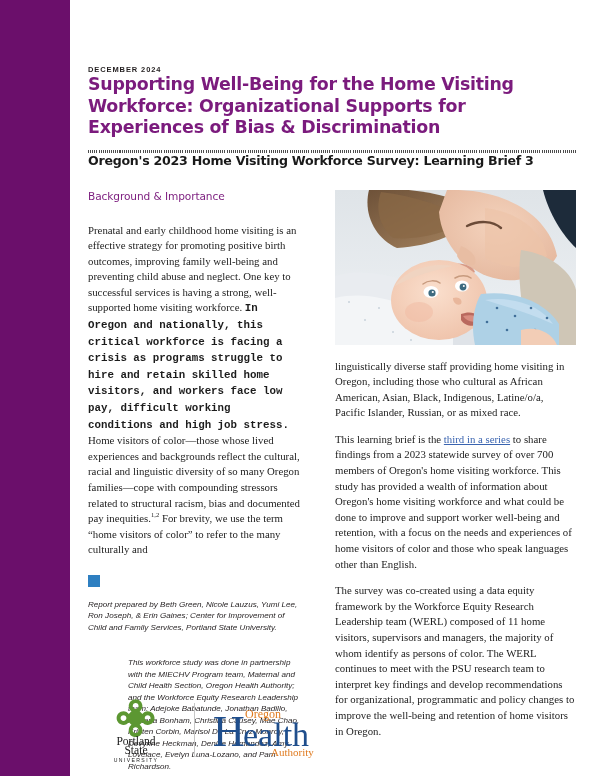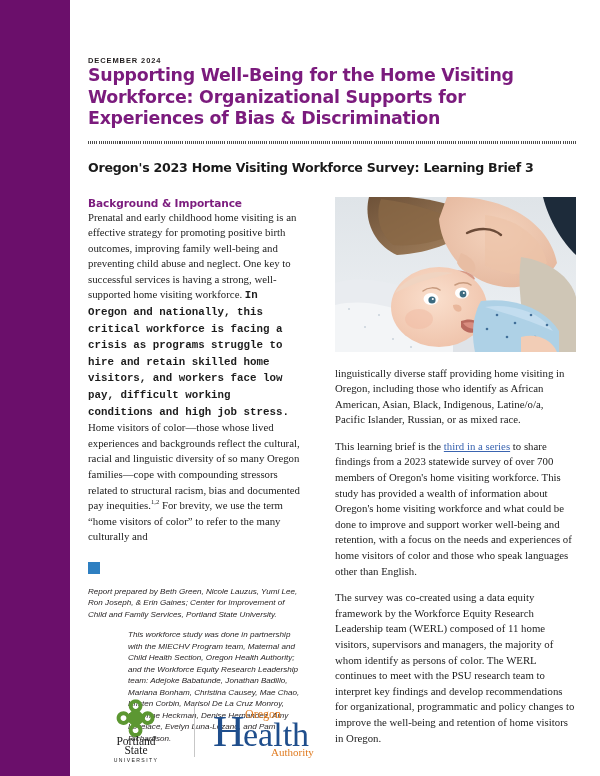--- a/index.html
+++ b/index.html
@@ -25,21 +25,21 @@
     left: 0; top: 0;
     width: 70px;
     height: 776px;
     background: #6b0f6b;
   }
 
   
   .content {
     position: absolute;
     left: 88px;
-    top: 0;
+    top: 9px;
     width: 488px;
     height: 545px;
   }
 
   
   .kicker {
     margin-top: 56px;
     font-family: "Liberation Sans", sans-serif;
     font-size: 7.5px;
     font-weight: bold;
@@ -58,21 +58,21 @@
 
   .rule-dotted {
     margin-top: 11px;
     width: 488px;
     height: 3px;
     background-image: repeating-linear-gradient(
        to right, #4d4d4d 0px, #4d4d4d 1px, #ffffff 1px, #ffffff 2.1px);
   }
 
   .doc-subtitle {
-    margin-top: 16px;
+    margin-top: 0;
     font-family: "DejaVu Sans", sans-serif;
     font-size: 12.6px;
     font-weight: bold;
     color: #1a1a1a;
     letter-spacing: -0.25px;
   }
 
   
   .cols {
     position: relative;
@@ -90,23 +90,23 @@
   .col-right {
     position: absolute;
     left: 247px;
     top: 0;
     width: 241px;
   }
 
   .section-head {
     font-family: "DejaVu Sans", sans-serif;
     font-size: 10.6px;
-    font-weight: bold;
+    font-weight: normal;
     color: #7b1b7d;
-    margin-bottom: 1px;
+    margin-bottom: 21px;
     letter-spacing: -0.1px;
   }
 
   .body-text {
     font-family: "Liberation Serif", serif;
     font-size: 10.8px;
     line-height: 15.6px;
     color: #1c1c1c;
     text-align: left;
   }
@@ -147,21 +147,21 @@
     margin-bottom: 12px;
   }
 
   .credit-text {
     font-family: "Liberation Sans", sans-serif;
     font-style: italic;
     font-size: 8.1px;
     line-height: 11.5px;
     color: #231f20;
   }
-  .credit-text p { margin-bottom: 9px; }
+  .credit-text p { margin-bottom: 24px; }
   .credit-text p:last-child { margin-bottom: 0; margin-left: 40px; }
 
   
   .logos {
     position: absolute;
     left: 88px;
     top: 694px;
     width: 230px;
     height: 72px;
     display: flex;
@@ -296,21 +296,21 @@
               <circle cx="30" cy="130" r="1"></circle>
                 <circle cx="58" cy="142" r="1"></circle>
               <circle cx="14" cy="112" r="1"></circle>
                 <circle cx="76" cy="150" r="1"></circle>
               <circle cx="44" cy="118" r="1"></circle>
             </g>
           </svg>
         </div>
 
         <div class="body-text">
-          <p>linguistically diverse staff providing home visiting in Oregon, including those who identify as African American, Asian, Black, Indigenous, Latine/o/a, Pacific Islander, Russian, or as mixed race.</p>
+          <p>linguistically diverse staff providing home visiting in Oregon, including those who cultural as African American, Asian, Black, Indigenous, Latine/o/a, Pacific Islander, Russian, or as mixed race.</p>
           <p><span>This learning brief is the </span><a class="link" href="#">third in a series</a><span> to share findings from a 2023 statewide survey of over 700 members of Oregon's home visiting workforce. This study has provided a wealth of information about Oregon's home visiting workforce and what could be done to improve and support worker well-being and retention, with a focus on the needs and experiences of home visitors of color and those who speak languages other than English.</span></p>
           <p>The survey was co-created using a data equity framework by the Workforce Equity Research Leadership team (WERL) composed of 11 home visitors, supervisors and managers, the majority of whom identify as persons of color. The WERL continues to meet with the PSU research team to interpret key findings and develop recommendations for organizational, programmatic and policy changes to improve the well-being and retention of home visitors in Oregon.</p>
         </div>
 
       </div>
 
     </div>
 
   </div>
 

